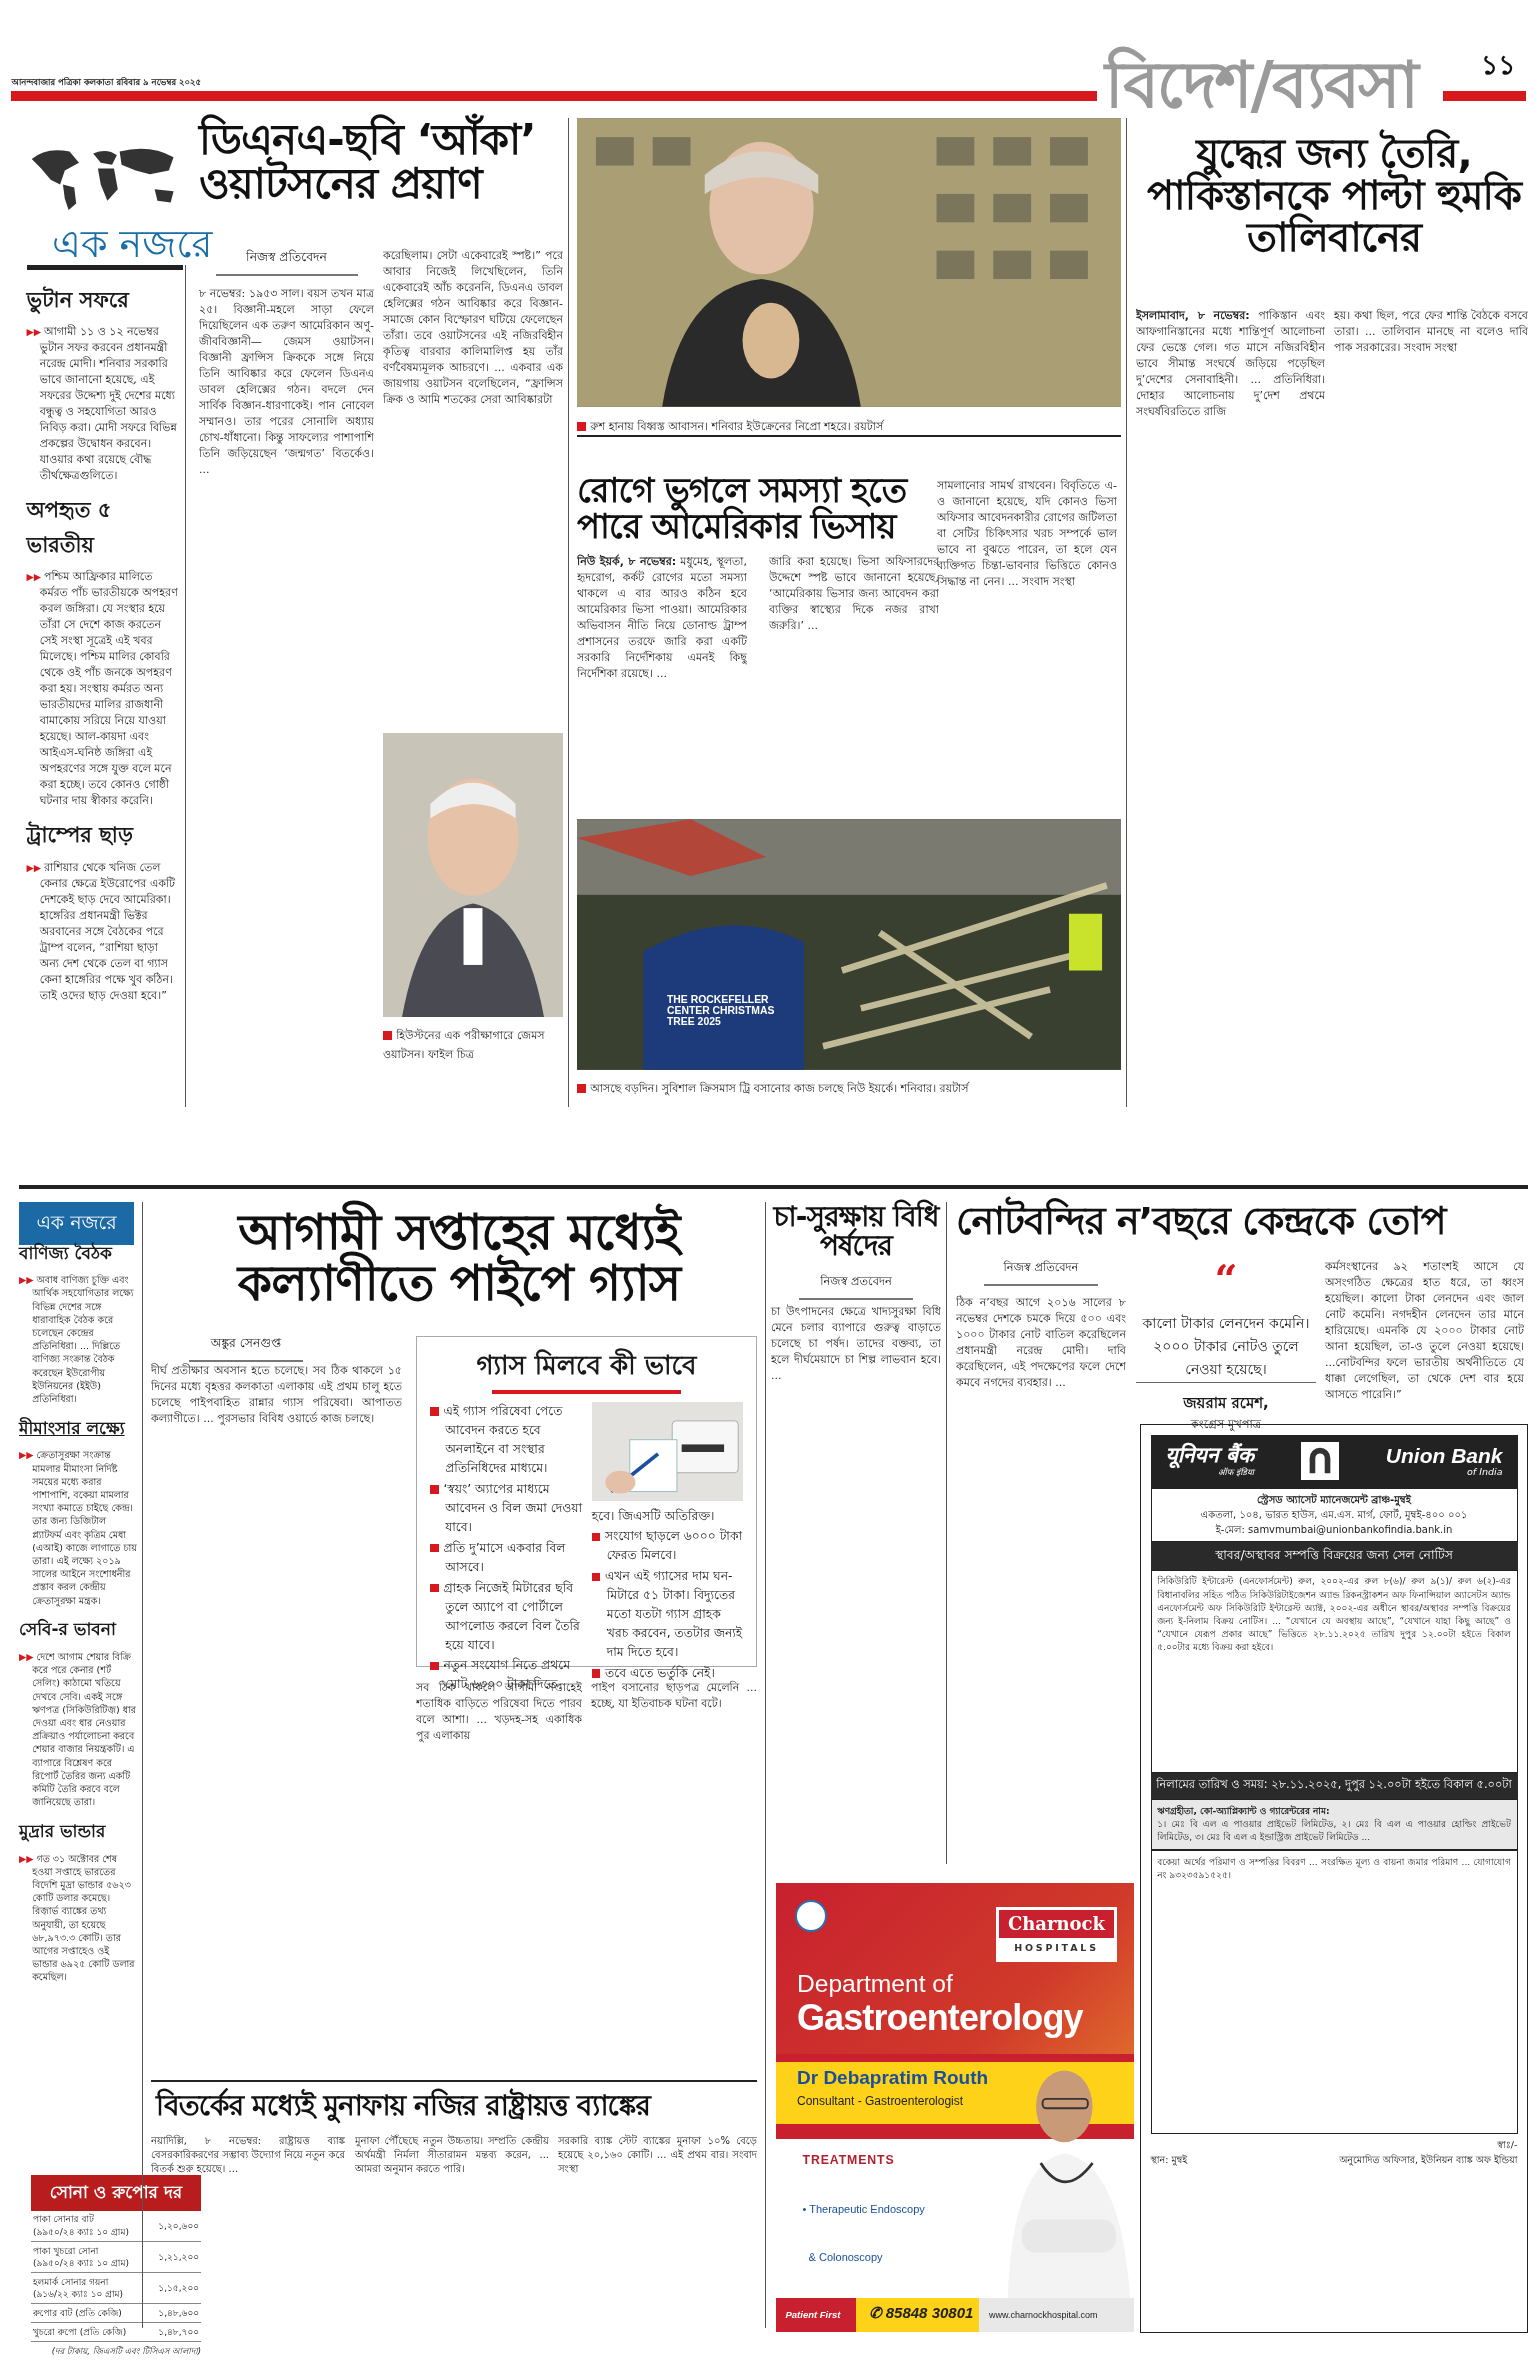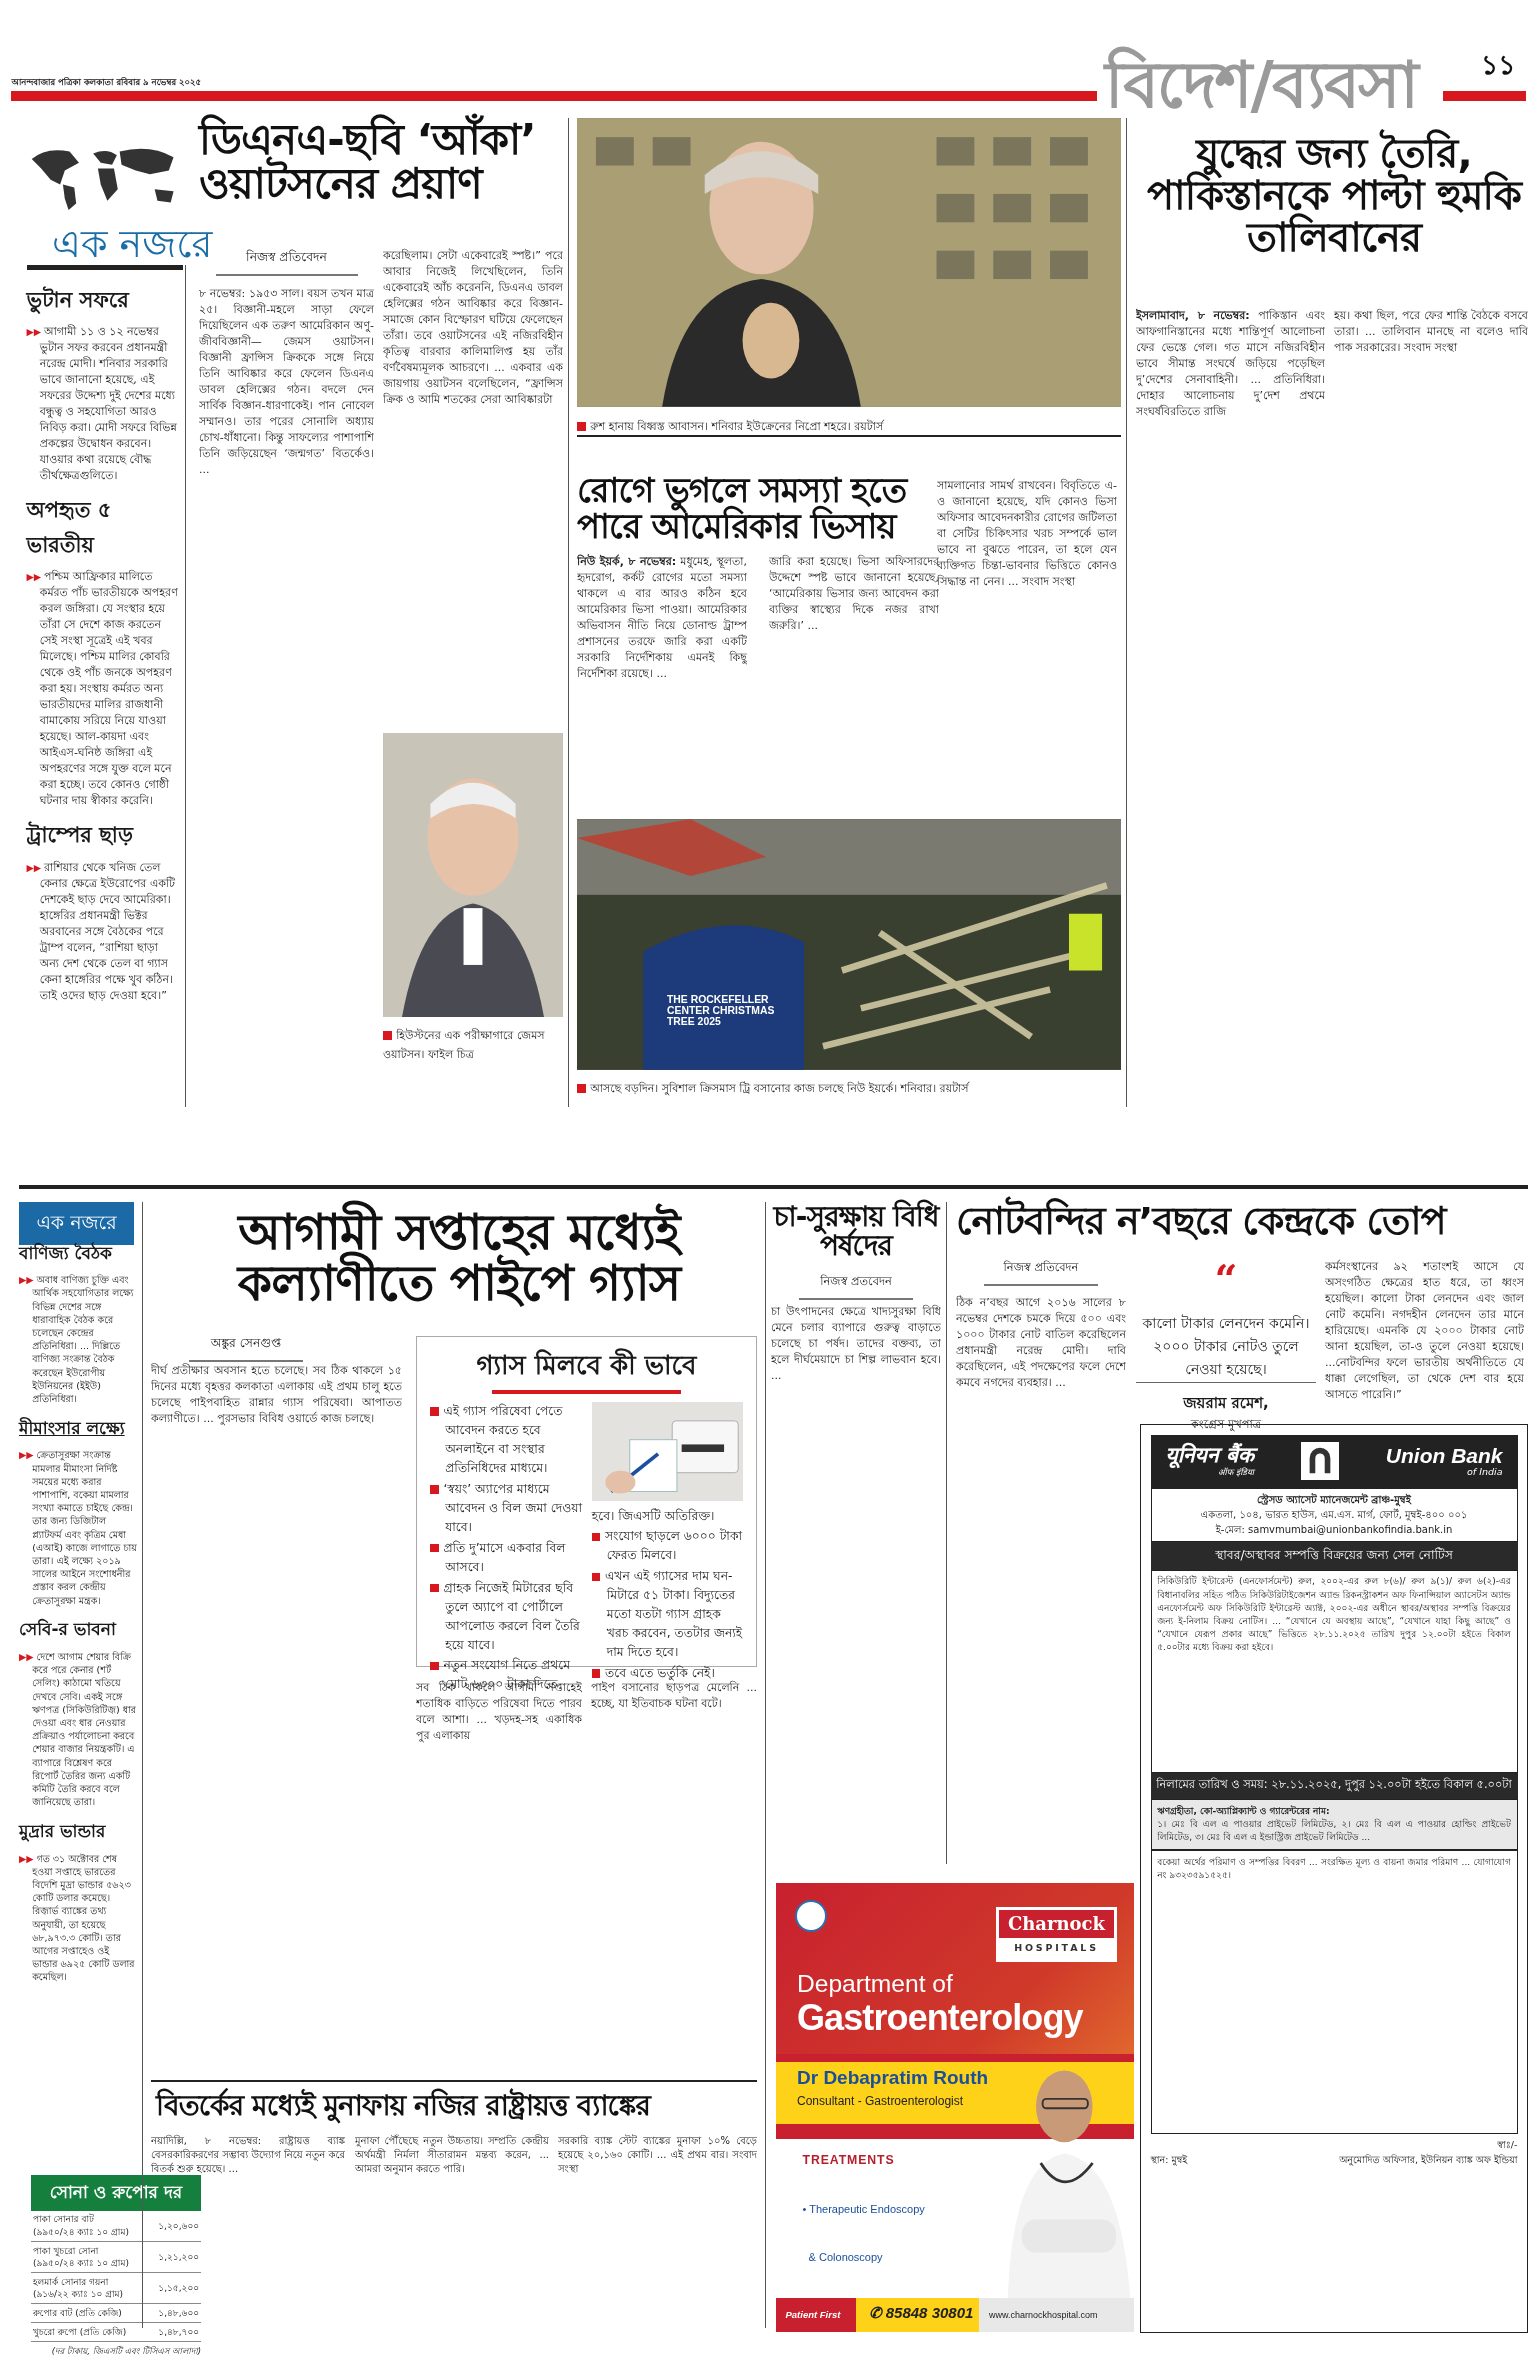--- a/index.html
+++ b/index.html
@@ -39,21 +39,21 @@
   .ubi { border: 1.9px solid #222; padding: 9.5px; }
   .ubi-top { background: #222; color: #fff; height: 53px; display: flex; align-items: center; justify-content: space-between; padding: 0 15px; }
   .ubi-box { border: 0.9px solid #222; text-align: center; font-size: 10px; line-height: 15px; }
   .ubi-dark { background: #2a2a2a; color: #fff; text-align: center; font-size: 12.3px; padding: 3.8px; }
   .ubi-text { font-size: 9px; line-height: 13.2px; text-align: justify; padding: 4.7px 5.7px; color: #222; }
 
   
   .ad { overflow: hidden; position: absolute; }
 
   
-  .gold-title { background: #15803d; color: #fff; font-size: 17px; font-weight: 700; text-align: center; padding: 3.8px 0; }
+  .gold-title { background: #b91c1c; color: #fff; font-size: 17px; font-weight: 700; text-align: center; padding: 3.8px 0; }
   .gold-row { display: flex; justify-content: space-between; align-items: center; border-bottom: 0.9px solid #888; font-size: 9px; padding: 2.8px 1.9px; line-height: 12.3px; }
   .gold-note { font-size: 8.5px; font-style: italic; text-align: right; padding-top: 2.8px; }
 </style>
 </head>
 <body>
 
 <div class="abs mast-small" style="left:11.4px;top:76px;">আনন্দবাজার পত্রিকা কলকাতা রবিবার ৯ নভেম্বর ২০২৫</div>
 <div class="abs redbar" style="left:11.4px;top:91px;width:1086px;"></div>
 <div class="abs section-title" style="left:1105px;top:36px;">বিদেশ/ব্যবসা</div>
 <div class="abs redbar" style="left:1443px;top:91px;width:83px;"></div>

